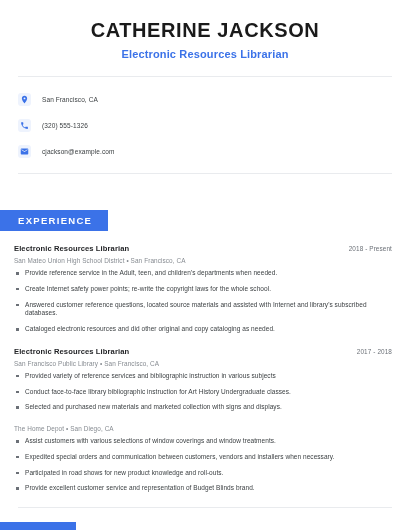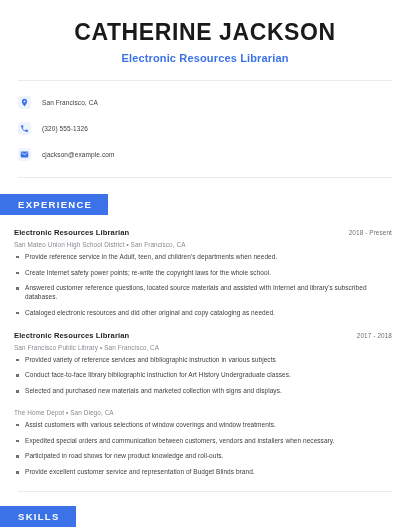--- a/index.html
+++ b/index.html
@@ -19,21 +19,21 @@
     background: #ffffff;
     overflow: hidden;
   }
 
   
   .header {
     padding: 18px 20px 0 20px;
     text-align: center;
   }
   .full-name {
-    font-size: 23px;
+    font-size: 20px;
     font-weight: bold;
     letter-spacing: 0.6px;
     color: #1a1a1a;
     line-height: 1.25;
   }
   .job-title {
     margin-top: 5px;
     font-size: 11px;
     font-weight: bold;
     color: #3b72e8;
@@ -82,21 +82,21 @@
     display: inline-block;
     background: #3b72e8;
     color: #ffffff;
     font-size: 9.5px;
     font-weight: bold;
     letter-spacing: 1.3px;
     padding: 5px 16px 5px 18px;
     margin-left: 0;
   }
   .badge-wrap { padding-left: 0; }
-  .badge-experience { margin-top: 16px; }
+  .badge-experience { margin-top: 36px; }
   .badge-skills { margin-top: 14px; }
 
   
   .experience { padding: 0 14px 0 14px; }
 
   .job { margin-top: 13px; }
   .job-head {
     display: flex;
     justify-content: space-between;
     align-items: baseline;

